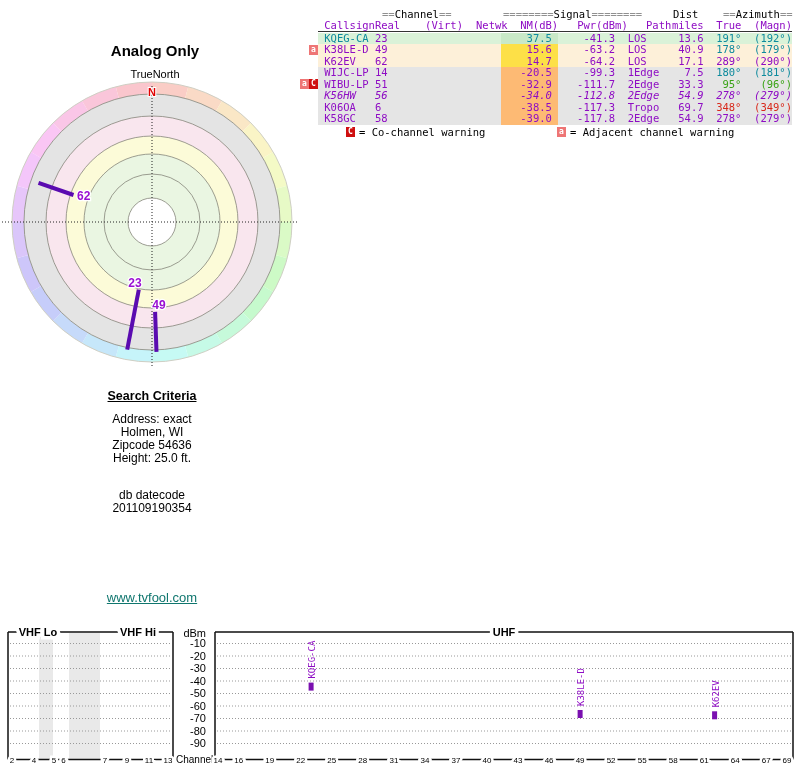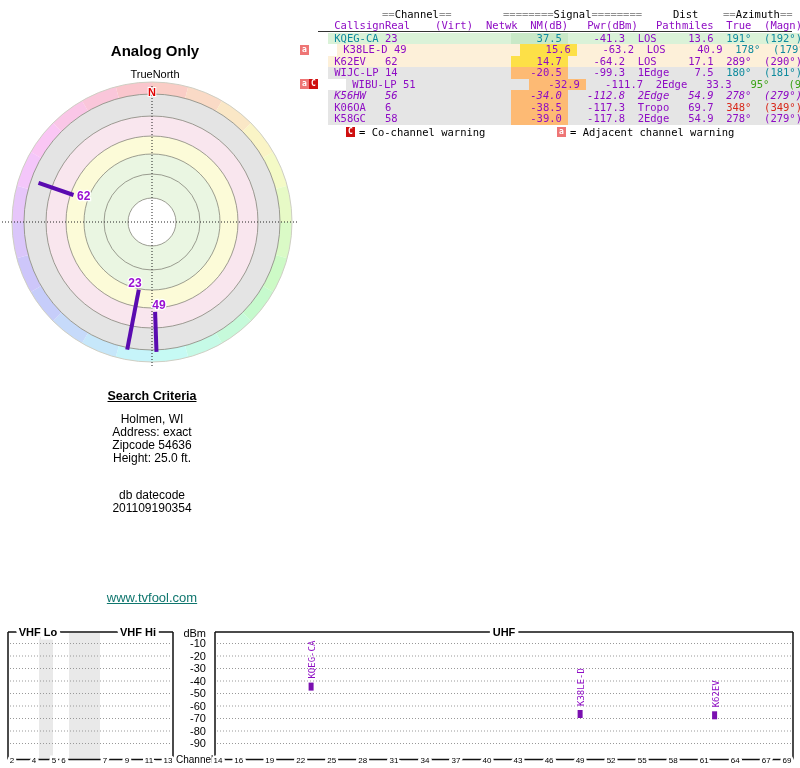--- a/index.html
+++ b/index.html
@@ -39,21 +39,21 @@
   .thead .c-path{padding-left:31px;}
   #head-underline{left:318px;top:30.5px;width:474px;height:0;border-top:1px solid #333;}
 
   .hl-green .grid{background:#daf2d8;}
   .hl-cream .grid{background:#fdf0d9;}
   .hl-gray  .grid{background:#e5e5e5;}
   .hl-green .c-nm{background:#c9e9c7;}
   .hl-cream .c-nm{background:#fde047;}
   .hl-gray  .c-nm{background:#fdba74;}
 
-  .trow{color:#8e0cc4;gap:28px;}
+  .trow{color:#8e0cc4;}
   .tc-teal{color:#0e8a9d;}
   .az-teal  .c-true,.az-teal  .c-magn{color:#0e8a9d;}
   .az-purple .c-true,.az-purple .c-magn{color:#8e0cc4;}
   .az-green .c-true,.az-green .c-magn{color:#3aa315;}
   .az-red   .c-true,.az-red   .c-magn{color:#d8281a;}
 
   .badge{display:inline-block;width:9px;height:10px;font:bold 8px "DejaVu Sans Mono",monospace;
          line-height:10px;text-align:center;color:#fff;}
   .badge-a{background:#ee7575;}
   .badge-C{background:#cf0f0f;}
@@ -262,22 +262,22 @@
 
 <div class="legend abs mono" style="left:346px;">
   <span class="badge badge-C">C</span><span>= Co-channel warning</span>
 </div>
 <div class="legend abs mono" style="left:557px;">
   <span class="badge badge-a">a</span><span>= Adjacent channel warning</span>
 </div>
 
 <div id="search" class="abs">
   <div id="search-heading">Search Criteria</div>
+  <div>Address: exact</div>
   <div>Holmen, WI</div>
-  <div>Address: exact</div>
   <div>Zipcode 54636</div>
   <div>Height: 25.0 ft.</div>
   <div id="datecode-block">
     <div>db datecode</div>
     <div>201109190354</div>
   </div>
 </div>
 
 <div id="site-link-wrap" class="abs">
   <a id="site-link">www.tvfool.com</a>

